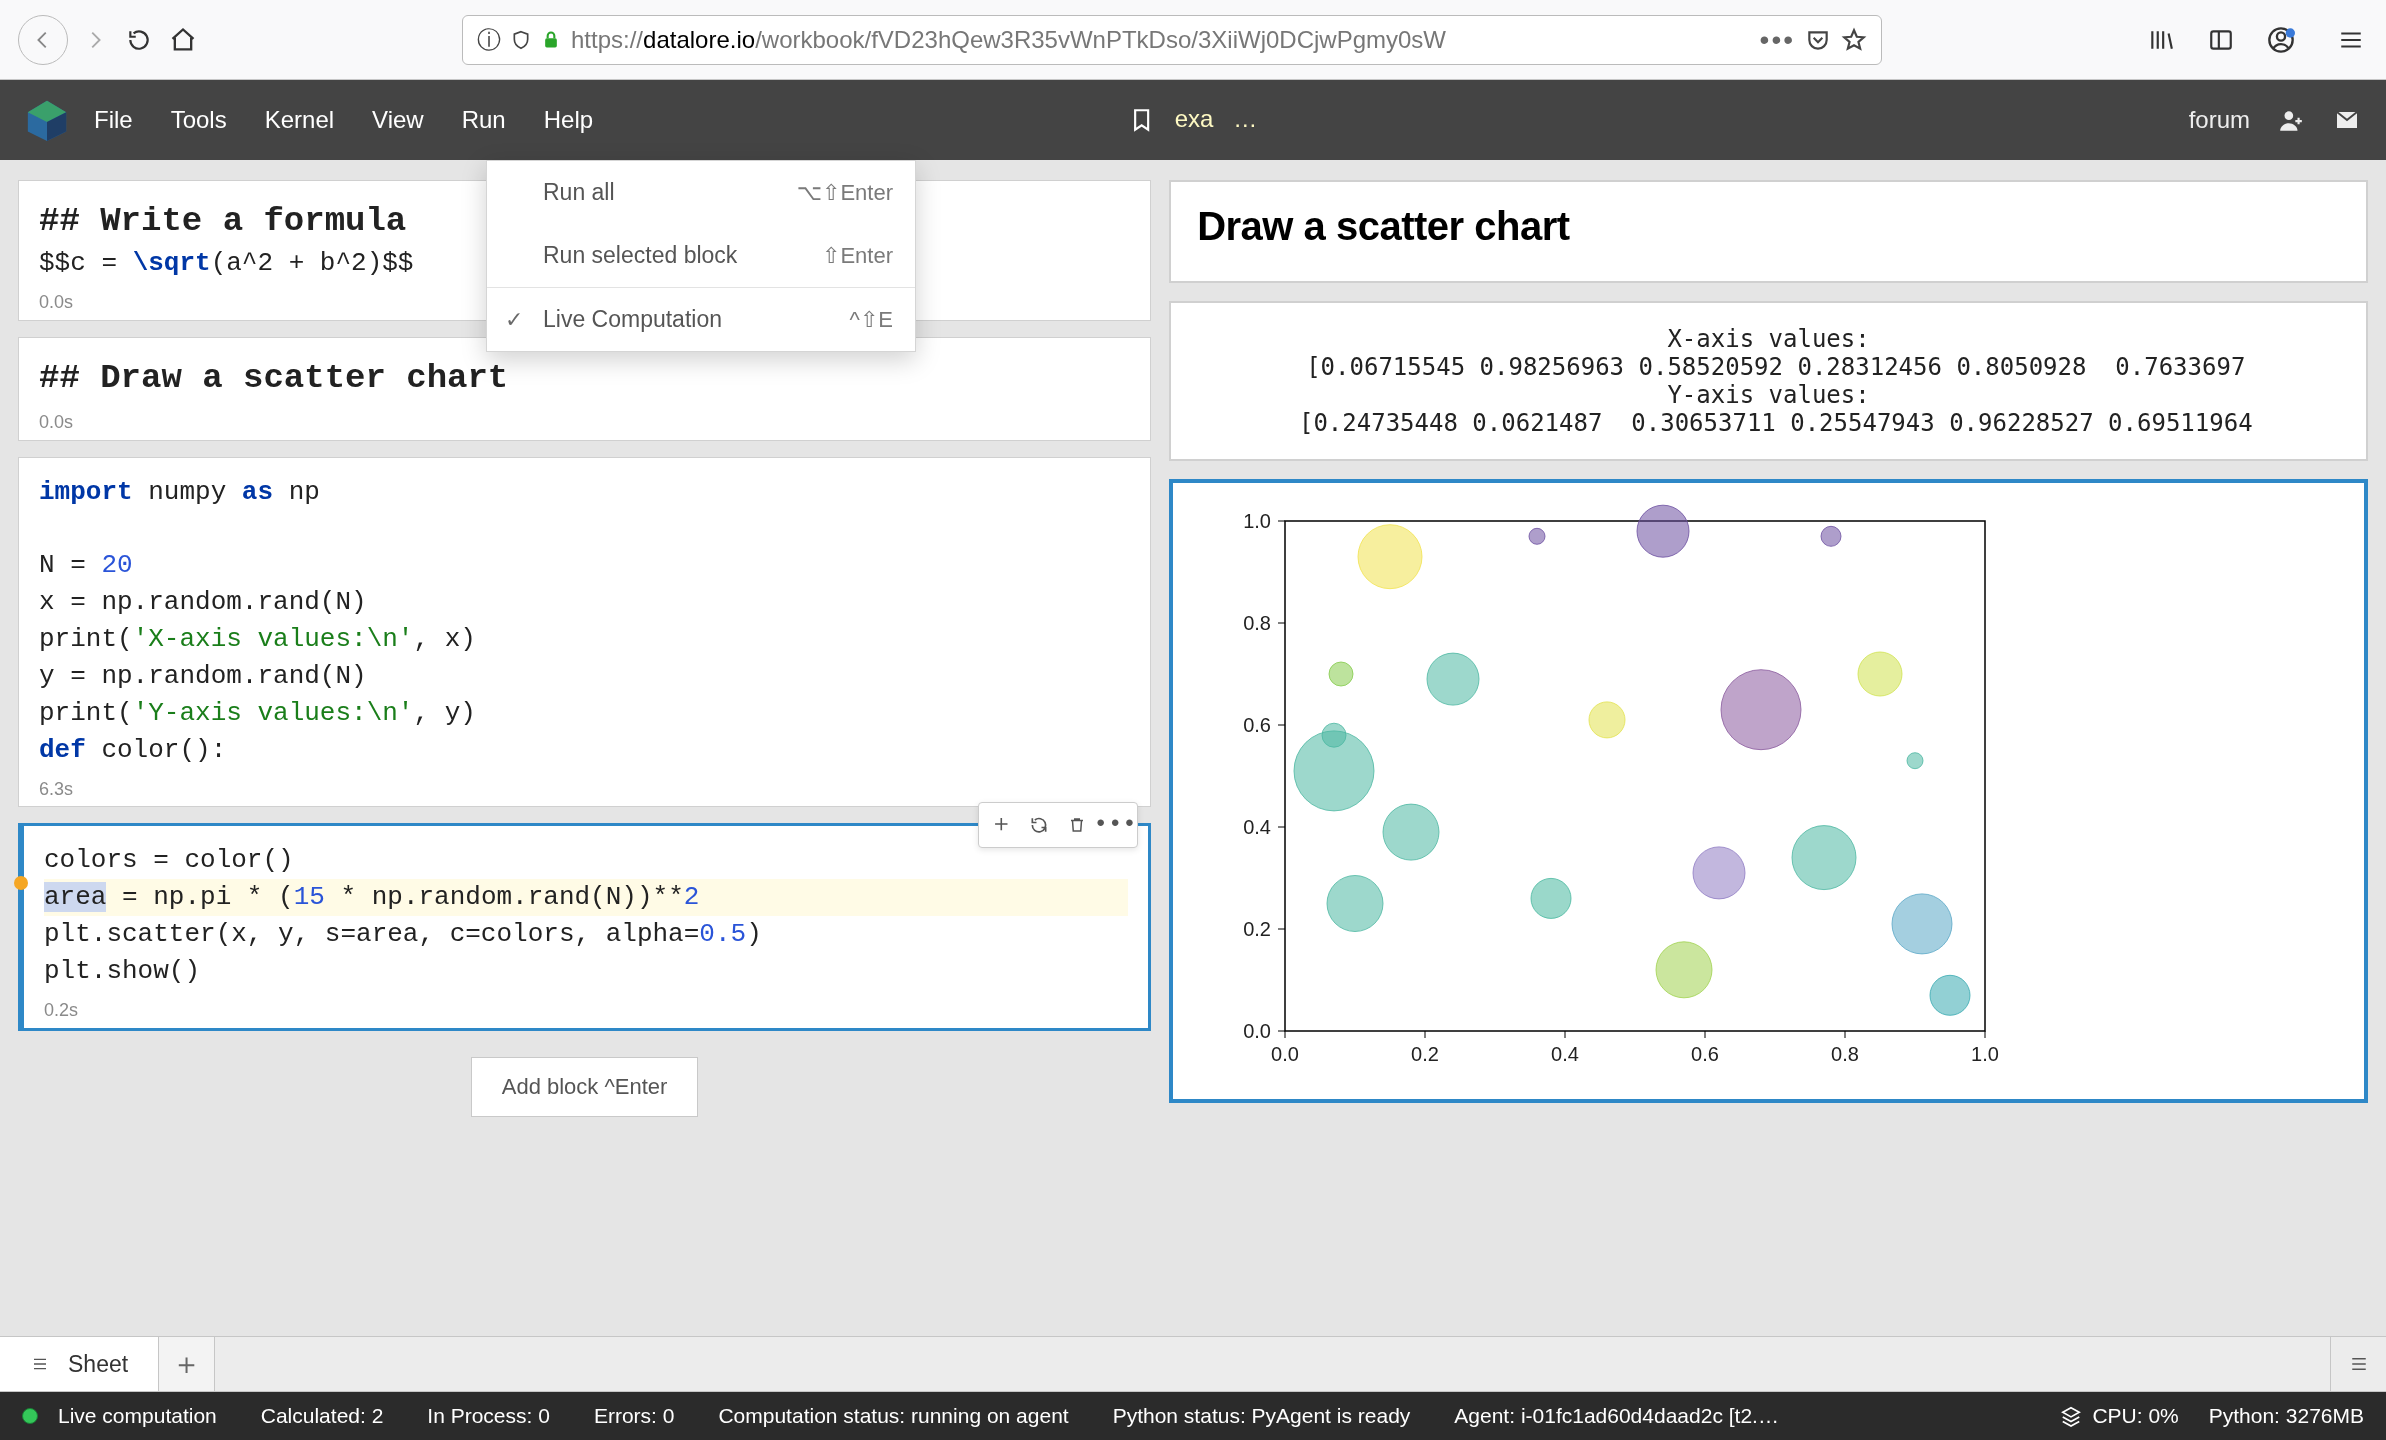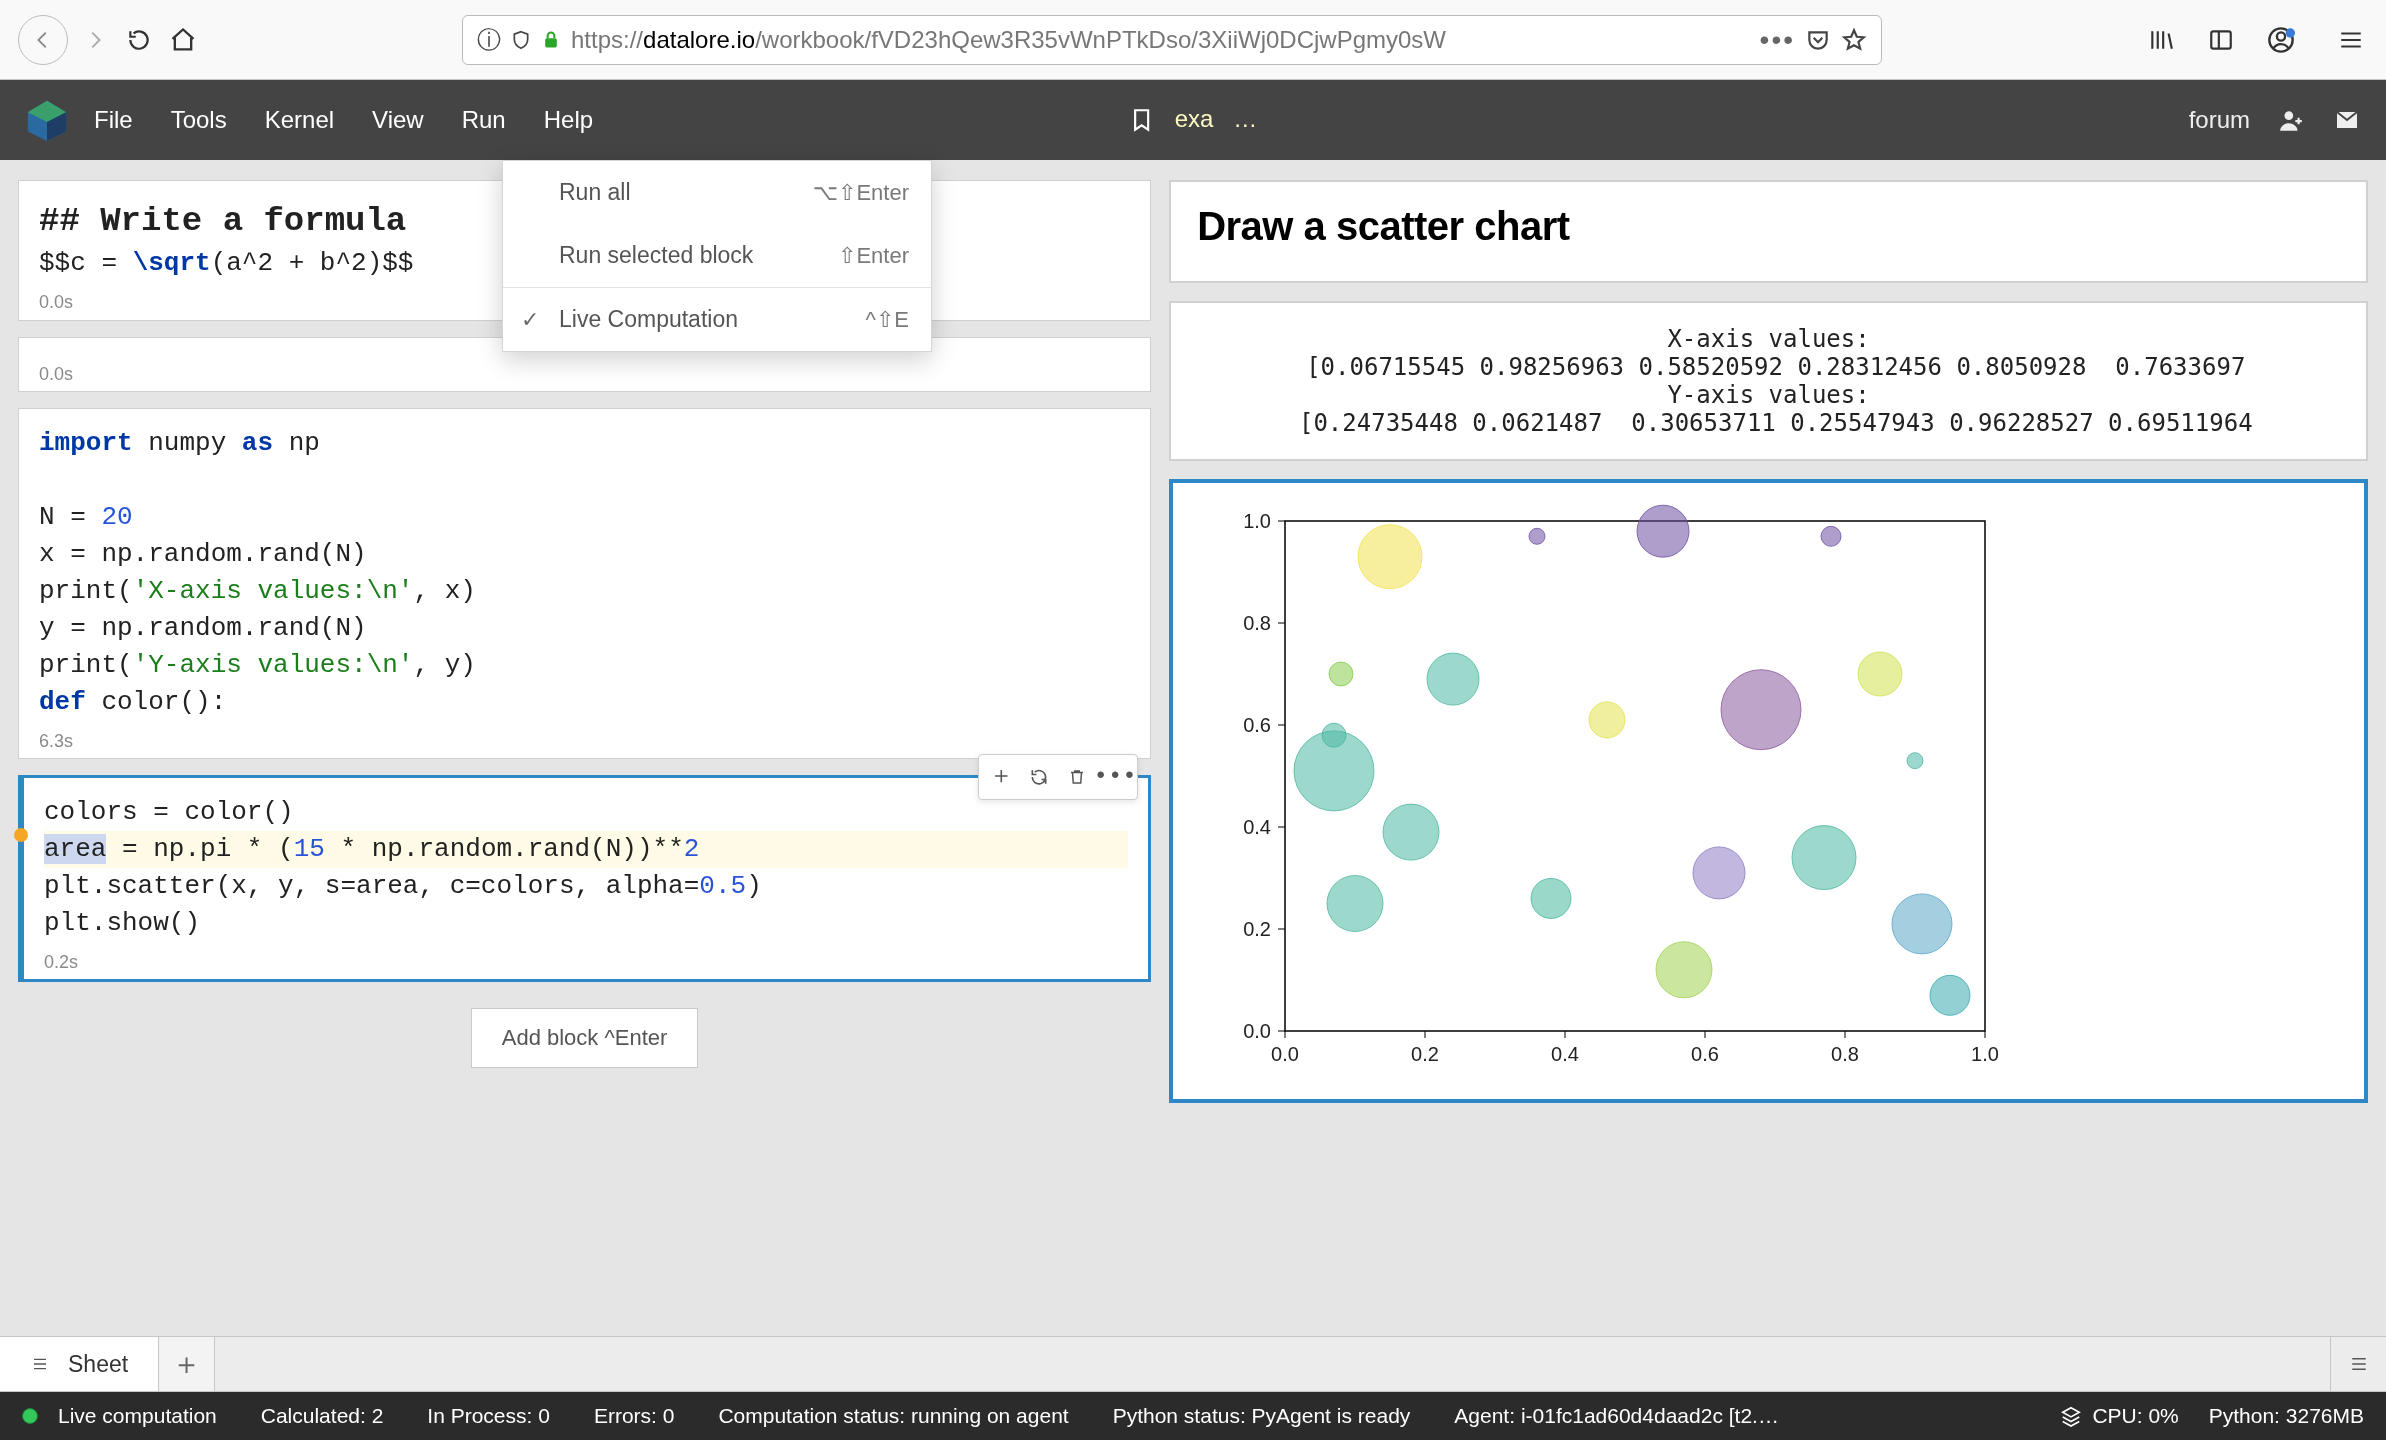--- a/index.html
+++ b/index.html
@@ -23,21 +23,21 @@
   
   .app-menubar { height:80px; background:#444; color:#fff; display:flex; align-items:center; padding:0 24px; font-size:24px; position:relative; }
   .app-logo { width:46px; height:46px; margin-right:24px; }
   .menubar-items { display:flex; gap:38px; }
   .menubar-item { cursor:pointer; padding:4px 0; }
   .menubar-center { position:absolute; left:50%; transform:translateX(-50%); display:flex; align-items:flex-start; gap:20px; color:#fef9c3; font-size:24px; }
   .menubar-right { margin-left:auto; display:flex; align-items:center; gap:28px; color:#eee; font-size:24px; }
   .menubar-iconbtn { cursor:pointer; display:flex; align-items:center; }
 
   
-  .run-dropdown { position:absolute; left:502px; top:160px; width:430px; background:#fff; border:1px solid #d5d5d5; box-shadow:0 8px 24px rgba(0,0,0,.18); z-index:50; font-size:23px; }
+  .run-dropdown { position:absolute; left:486px; top:160px; width:430px; background:#fff; border:1px solid #d5d5d5; box-shadow:0 8px 24px rgba(0,0,0,.18); z-index:50; font-size:23px; }
   .run-item { display:flex; align-items:center; justify-content:space-between; padding:18px 22px 18px 56px; color:#555; cursor:pointer; position:relative; }
   .run-item .check { position:absolute; left:18px; color:#6a6a6a; font-size:22px; }
   .run-item .shortcut { color:#7a7a7a; font-size:22px; }
   .run-item.sep { border-top:1px solid #e3e3e3; color:#555; }
 
   
   .workspace { display:flex; height:calc(100% - 80px - 80px - 56px - 48px); background:#e5e5e5; }
   .left-pane { width:49%; padding:20px 18px 0 18px; overflow:hidden; }
   .right-pane { width:51%; padding:20px 18px 0 0; overflow:hidden; }
 
@@ -229,20 +229,21 @@
 
   <div class="left-pane">
 
     <div class="cellblock">
       <div class="md-head">## Write a formula</div>
       <div>$$c = <span class="kw">\sqrt</span>(a^2 + b^2)$$</div>
       <div class="timing">0.0s</div>
     </div>
 
     <div class="cellblock">
+      <div class="md-head">## Draw a scatter chart</div>
       <div class="timing">0.0s</div>
     </div>
 
     <div class="cellblock code-cell">
       <div><span class="kw">import</span> numpy <span class="kw">as</span> np</div>
       <div>&nbsp;</div>
       <div>N = <span class="num">20</span></div>
       <div>x = np.random.rand(N)</div>
       <div>print(<span class="str">'X-axis values:\n'</span>, x)</div>
       <div>y = np.random.rand(N)</div>

